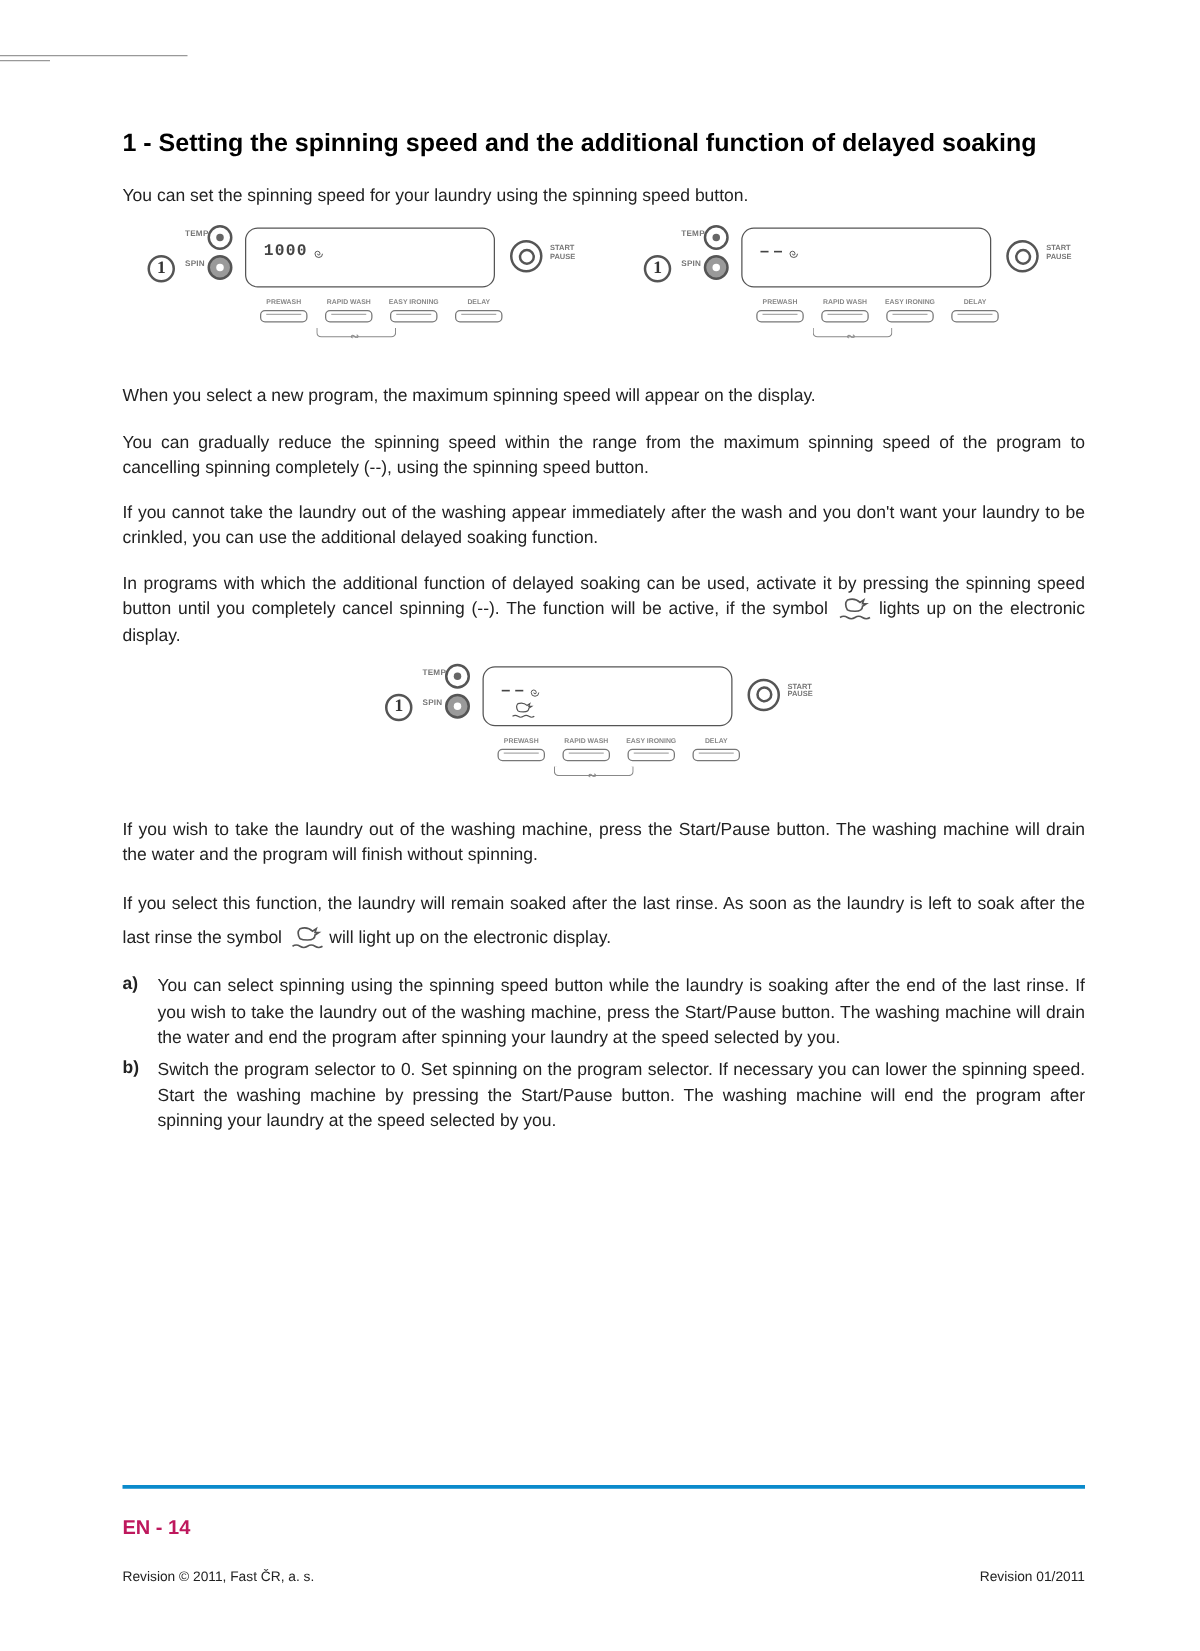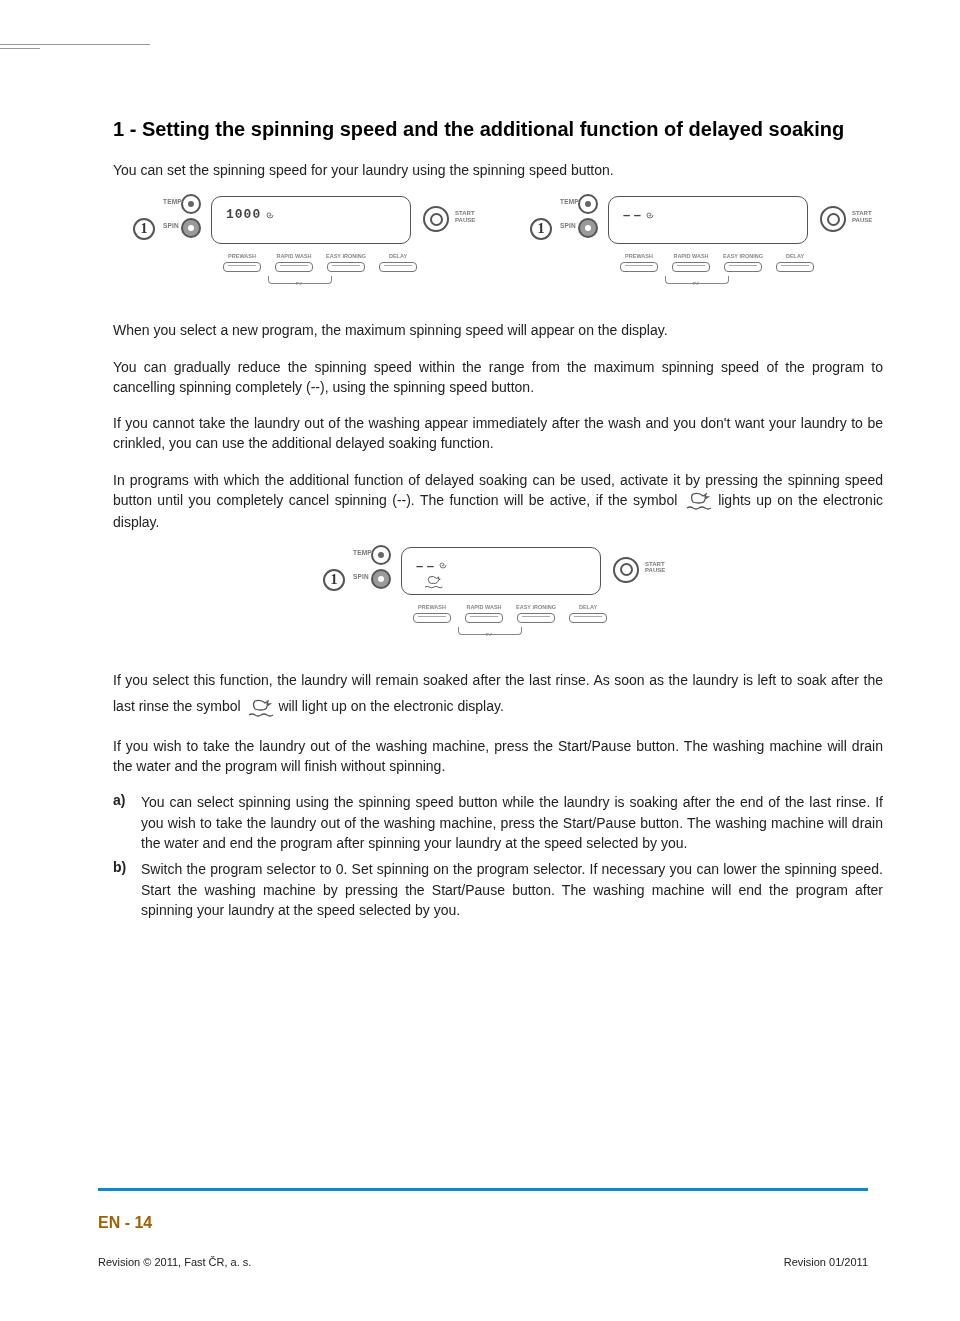--- a/index.html
+++ b/index.html
@@ -16,23 +16,22 @@
     top: 44px;
     left: 0;
     height: 0;
     border-top: 1px solid #999;
   }
   .top-rule.long { width: 150px; }
   .top-rule.short { left: 0; width: 40px; top: 48px; }
   .page {
     position: absolute;
     left: 98px;
-    top: 117px;
+    top: 103px;
     width: 770px;
-    margin-left: 15px;
   }
   h1.title {
     font-size: 20px;
     font-weight: 700;
     color: #000;
     margin-bottom: 18px;
     line-height: 1.25;
   }
   p.body {
     font-size: 14px;
@@ -76,21 +75,21 @@
   .panel .circled-one {
     position:absolute; width:22px; height:22px; border:2px solid #555; border-radius:50%;
     display:flex; align-items:center; justify-content:center;
     font-size:14px; font-weight:600; color:#333; font-family: Georgia, serif;
   }
   .panel .display {
     position:absolute; border:1.5px solid #555; border-radius:10px; background:#fff;
   }
   .panel .disp-content {
     position:absolute; top:10px; left:14px; font-size:13px; font-weight:700; color:#444;
-    display:flex; align-items:center; gap:4px;
+    display:flex; align-items:flex-end; gap:4px;
   }
   .panel .spiral { width:10px; height:10px; }
   .panel .start {
     position:absolute; width:26px; height:26px; border:2px solid #555; border-radius:50%;
     display:flex; align-items:center; justify-content:center;
   }
   .panel .start::after { content:""; width:9px; height:9px; border-radius:50%; border:2px solid #555; }
   .panel .start-lab {
     position:absolute; font-size:6px; font-weight:700; color:#777; line-height:1.1;
   }
@@ -110,21 +109,21 @@
   }
   .panel .under-icon { position:absolute; font-size:9px; color:#888; }
   .ol { margin: 4px 0 0 0; }
   .ol .item { display:flex; margin-bottom:6px; }
   .ol .marker { width:28px; flex:0 0 28px; font-weight:700; font-size:14px; }
   .ol .txt { flex:1; font-size:14px; line-height:1.45; text-align:justify; }
   .footer-rule {
     position:absolute; left:98px; width:770px; top:1188px; height:3px; background:#0a8acb;
   }
   .page-num {
-    position:absolute; left:98px; top:1214px; font-size:16px; font-weight:700; color:#a16207;
+    position:absolute; left:98px; top:1214px; font-size:16px; font-weight:700; color:#be185d;
   }
   .copyright {
     position:absolute; left:98px; top:1256px; font-size:11px; color:#222;
   }
   .revision {
     position:absolute; right:92px; top:1256px; font-size:11px; color:#222;text-align:center;
   }
   .soak-svg path { fill:none; stroke:#555; stroke-width:1.3; }
 </style>
 </head>
@@ -270,33 +269,33 @@
           </div>
         <div class="btn">
             <span class="bl">DELAY</span>
           </div>
       </div>
       <div class="under-bracket" style="left:155px; top:78px; width:64px;"></div>
       <span class="under-icon" style="left:182px; top:80px;">∾</span>
     </div>
   </div>
 
+  <p class="body">If you wish to take the laundry out of the washing machine, press the Start/Pause button. The washing machine will drain the water and the program will finish without spinning.</p>
+
   <p class="body" style="line-height:1.9;">
     <span>If you select this function, the laundry will remain soaked after the last rinse. As soon as the laundry is left to soak after the last rinse the symbol </span>
     <span class="inline-icon">
       <svg class="soak-svg" viewBox="0 0 30 22">
           <path d="M4 18 q3 -2 6 0 t6 0 t6 0 t6 0"></path>
           <path d="M10 12 q-3 -5 0 -8 q6 -2 10 2 l3 -2 l-1 3 l3 0 l-3 2 q0 4 -6 4 q-4 0 -6 -1"></path>
         </svg>
     </span>
     <span> will light up on the electronic display.</span>
   </p>
 
-  <p class="body">If you wish to take the laundry out of the washing machine, press the Start/Pause button. The washing machine will drain the water and the program will finish without spinning.</p>
-
   <div class="ol">
     <div class="item">
       <div class="marker">a)</div>
       <div class="txt">You can select spinning using the spinning speed button while the laundry is soaking after the end of the last rinse.  If you wish to take the laundry out of the washing machine, press the Start/Pause button. The washing machine will drain the water and end the program after spinning your laundry at the speed selected by you.</div>
     </div>
     <div class="item">
       <div class="marker">b)</div>
       <div class="txt">Switch the program selector to 0.  Set spinning on the program selector. If necessary you can lower the spinning speed. Start the washing machine by pressing the Start/Pause button. The washing machine will end the program after spinning your laundry at the speed selected by you.</div>
     </div>
   </div>

